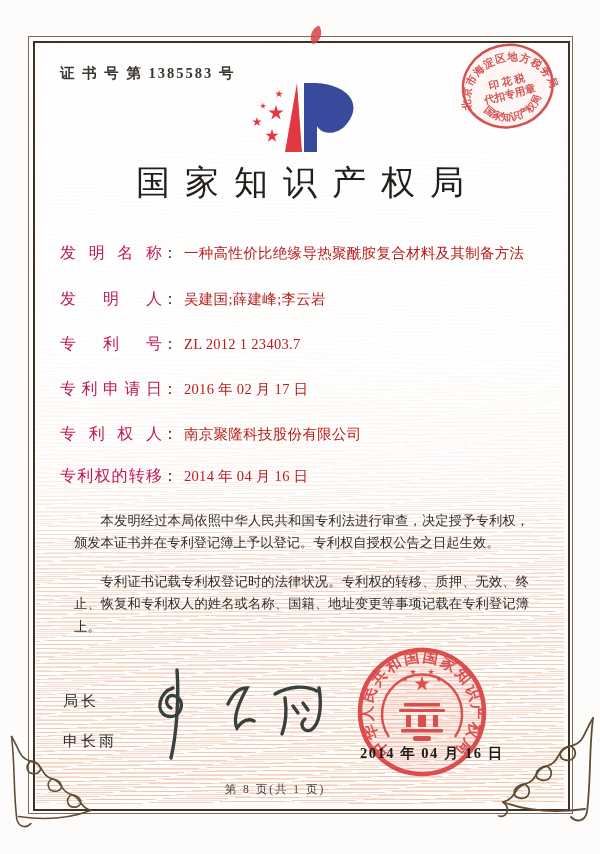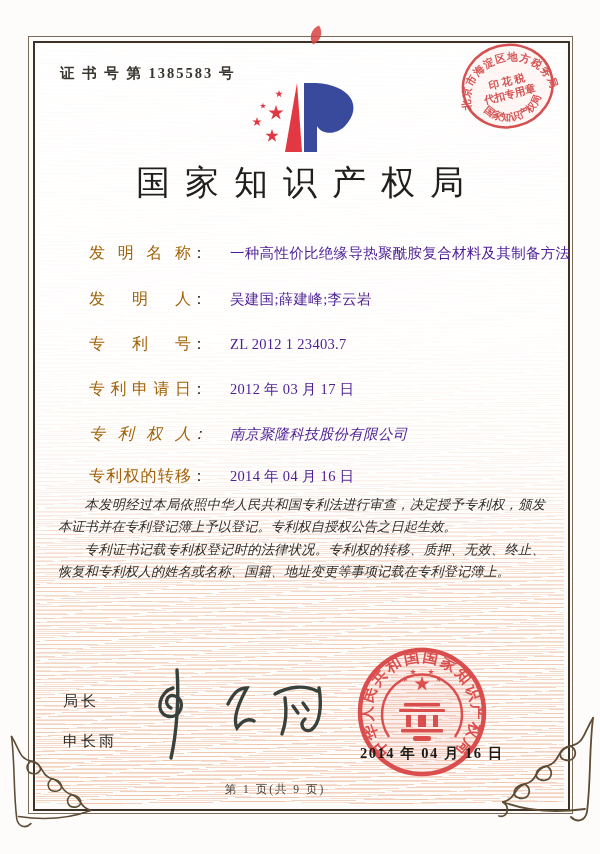--- a/index.html
+++ b/index.html
@@ -15,28 +15,28 @@
       repeating-linear-gradient(179.2deg, rgba(228,148,104,.55) 0 .9px, rgba(255,255,255,0) .9px 3.8px),
       repeating-linear-gradient(180.8deg, rgba(228,148,104,.35) 0 .9px, rgba(255,255,255,0) .9px 4.4px);}
   .guilloche::after{content:"";position:absolute;inset:0;
     background:linear-gradient(180deg, rgba(255,255,255,.97) 0%, rgba(255,255,255,.94) 38%,
       rgba(255,255,255,.82) 56%, rgba(255,255,255,.38) 70%, rgba(255,255,255,.22) 100%);}
   .cert-no{left:60px;top:64px;font-size:14.5px;letter-spacing:2px;color:#3a3630;z-index:3;font-weight:bold;}
   .logo{left:232px;top:76px;z-index:3;}
   .title{left:0;right:0;top:160px;text-align:center;font-size:34px;letter-spacing:15px;
          text-indent:15px;color:#211e1b;z-index:3;}
   .field{left:60px;z-index:3;white-space:nowrap;}
-  .flabel{display:inline-block;width:102px;font-size:16px;color:#a16207;
-          text-align:justify;text-align-last:justify;vertical-align:baseline;margin-left:29px;}
+  .flabel{display:inline-block;width:102px;font-size:16px;color:#be185d;
+          text-align:justify;text-align-last:justify;vertical-align:baseline;}
   .fcolon{font-size:16px;color:#32302a;}
-  .fvalue{font-size:14.5px;margin-left:23px;color:#4c1d95;letter-spacing:.3px;}
-  .f0{top:243px;} .f1{top:289px;} .f2{top:334px;} .f3{top:379px;} .f4{top:424px;font-style:italic;} .f5{top:466px;}
+  .fvalue{font-size:14.5px;margin-left:6px;color:#b91c1c;letter-spacing:.3px;}
+  .f0{top:243px;} .f1{top:289px;} .f2{top:334px;} .f3{top:379px;} .f4{top:424px;} .f5{top:466px;}
   .body-text{left:58px;top:494px;width:487px;z-index:3;font-size:13.3px;line-height:22.4px;
              text-align:justify;color:#302d28;}
-  .body-text p{margin:0;text-indent:2em;font-style:italic;}
+  .body-text p{margin:16px;text-indent:2em;}
   .signer{left:63px;z-index:3;font-size:15px;letter-spacing:3px;color:#2b2824;}
   .signer-title{top:692px;text-align:center;} .signer-name{top:732px;}
   .signature{left:133px;top:666px;z-index:4;}
   .seal{left:347px;top:637px;z-index:5;opacity:.92;}
   .seal-date{left:360px;top:744px;z-index:6;font-size:14.5px;font-weight:bold;
              letter-spacing:1.5px;color:#1c1a17;}
   .tax-stamp{left:458px;top:40px;z-index:6;transform:rotate(-14deg);opacity:.88;}
   .red-mark{left:306px;top:24px;z-index:3;opacity:.85;}
   .footer{left:170px;top:782px;width:210px;text-align:center;font-size:11.5px;
           color:#4a443c;letter-spacing:2px;z-index:3;}
@@ -99,21 +99,21 @@
 <div class="abs field f0">
   <span class="flabel">发 明 名 称</span><span class="fcolon">：</span><span class="fvalue">一种高性价比绝缘导热聚酰胺复合材料及其制备方法</span>
 </div>
 <div class="abs field f1">
   <span class="flabel">发　明　人</span><span class="fcolon">：</span><span class="fvalue">吴建国;薛建峰;李云岩</span>
 </div>
 <div class="abs field f2">
   <span class="flabel">专　利　号</span><span class="fcolon">：</span><span class="fvalue">ZL 2012 1 23403.7</span>
 </div>
 <div class="abs field f3">
-  <span class="flabel">专利申请日</span><span class="fcolon">：</span><span class="fvalue">2012 年 03 月 17 日</span>
+  <span class="flabel">专利申请日</span><span class="fcolon">：</span><span class="fvalue">2016 年 02 月 17 日</span>
 </div>
 <div class="abs field f4">
   <span class="flabel">专 利 权 人</span><span class="fcolon">：</span><span class="fvalue">南京聚隆科技股份有限公司</span>
 </div>
 <div class="abs field f5">
   <span class="flabel">专利权的转移</span><span class="fcolon">：</span><span class="fvalue">2014 年 04 月 16 日</span>
 </div>
 
 <div class="abs body-text">
   <p>本发明经过本局依照中华人民共和国专利法进行审查，决定授予专利权，颁发本证书并在专利登记簿上予以登记。专利权自授权公告之日起生效。</p>
@@ -171,13 +171,13 @@
   <text font-size="10.5" fill="#cf3a3a" letter-spacing="1" text-anchor="middle" font-weight="bold">
     <textPath href="#tsTop" startOffset="50%">北京市海淀区地方税务局</textPath>
   </text>
   <text x="50" y="45" font-size="10.5" fill="#cf3a3a" text-anchor="middle" font-weight="bold">印 花 税</text>
   <text x="50" y="58" font-size="10.5" fill="#cf3a3a" text-anchor="middle" font-weight="bold">代扣专用章</text>
   <text font-size="10" fill="#cf3a3a" text-anchor="middle" font-weight="bold">
     <textPath href="#tsBot" startOffset="50%">国家知识产权局</textPath>
   </text>
 </svg>
 
-<div class="abs footer">第 1 页(共 9 页)</div>
+<div class="abs footer">第 8 页(共 1 页)</div>
 
 </body></html>

